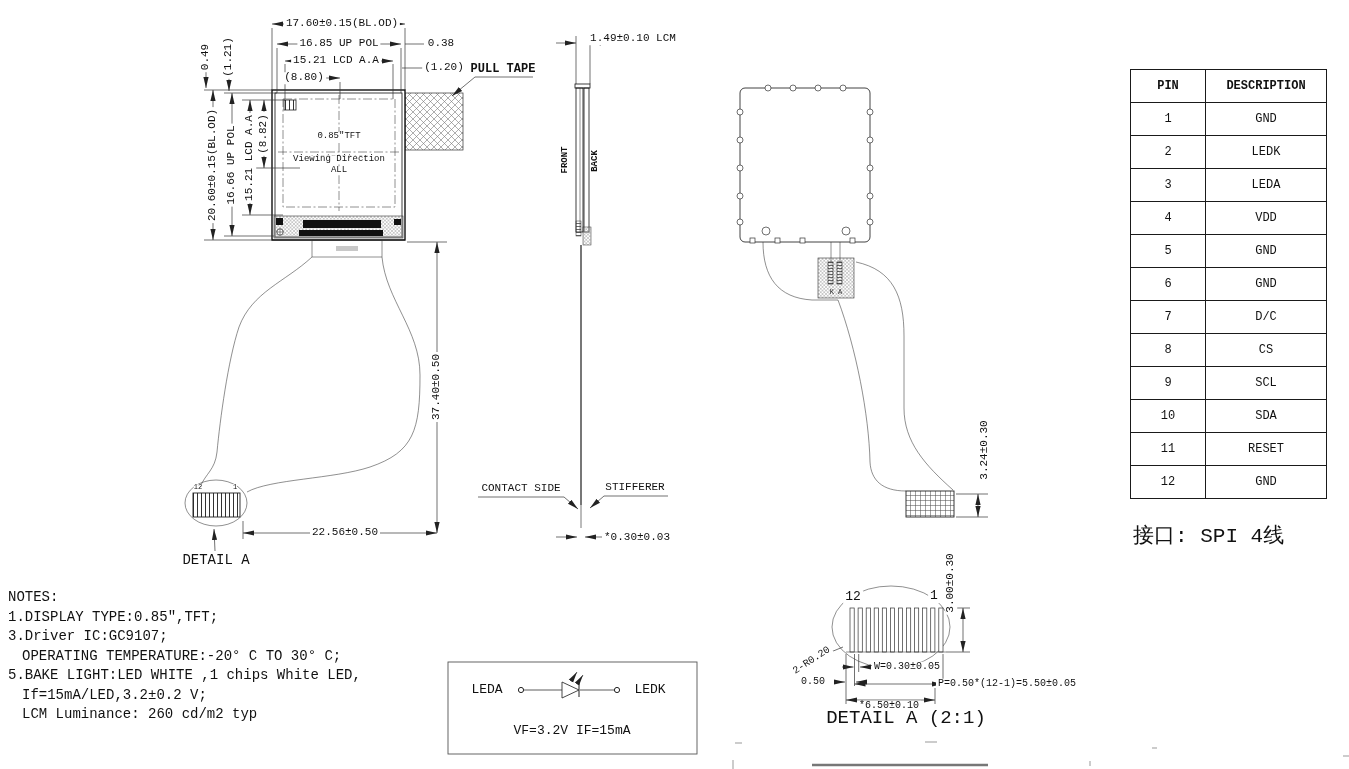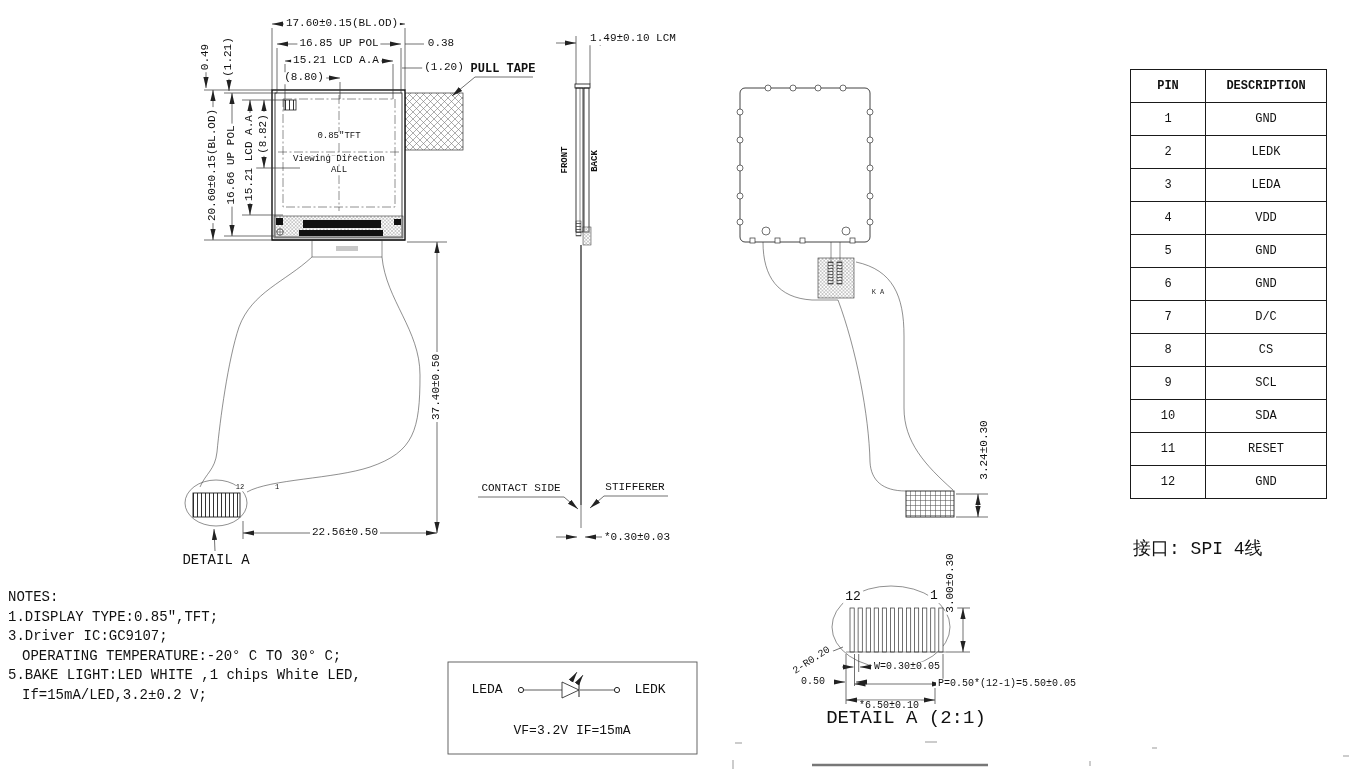--- a/index.html
+++ b/index.html
@@ -3,39 +3,39 @@
 <meta charset="utf-8">
 <style>
   html,body{margin:0;padding:0;background:#fff;}
   .sheet{position:relative;width:1349px;height:769px;background:#fff;overflow:hidden;
          font-family:"Liberation Mono","DejaVu Sans Mono",monospace;color:#111;}
   svg{position:absolute;left:0;top:0;}
   .lbl{position:absolute;transform:translate(-50%,-50%);font-size:11px;line-height:1.05;
        background:#fff;padding:0 2px;white-space:nowrap;z-index:3;}
   .rot{transform:translate(-50%,-50%) rotate(-90deg);}
   .rot35{transform:translate(-50%,-50%) rotate(-33deg);}
-  .s7{font-size:7px;padding:0 0;margin-left:42px;}
+  .s7{font-size:7px;padding:0 0;}
   .s9{font-size:9px;}
   .s10{font-size:10px;}
   .s12{font-size:12px;}
   .s13{font-size:13px;}
   .s14{font-size:14px;}
   .s19{font-size:19px;}
   .b{font-weight:bold;}
   .nobg{background:transparent;color:#333;}
   .notes{position:absolute;left:8px;top:588px;font-size:14px;line-height:19.5px;z-index:3;}
   .notes div{white-space:pre;}
   .notes .ind{padding-left:14px;}
   .pintable{position:absolute;left:1130px;top:69px;border:1.5px solid #1a1a1a;z-index:3;
             display:grid;grid-template-columns:75px 120px;background:#fff;}
   .pintable .cell{border-right:1px solid #1a1a1a;border-bottom:1px solid #1a1a1a;
             display:flex;align-items:center;justify-content:center;font-size:12px;height:32px;}
   .pintable .cell:nth-child(2n){border-right:none;}
   .pintable .cell.last{border-bottom:none;}
-  .iface{position:absolute;left:1133px;top:536px;font-size:18px;z-index:3;white-space:nowrap;}
+  .iface{position:absolute;left:1133px;top:521px;font-size:21px;z-index:3;white-space:nowrap;}
 </style>
 </head>
 <body>
 
 <div class="sheet">
 
 <svg width="1349" height="769" viewBox="0 0 1349 769">
   <defs>
     <pattern id="xh" width="7" height="7" patternUnits="userSpaceOnUse">
       <path d="M0,0 L7,7 M7,0 L0,7" stroke="#777" stroke-width="0.6" fill="none"></path>
@@ -285,20 +285,21 @@
 </div>
 <div class="iface">接口: SPI 4线</div>
 
 <div class="notes">
   <div>NOTES:</div>
   <div>1.DISPLAY TYPE:0.85″,TFT;</div>
   <div>3.Driver IC:GC9107;</div>
   <div class="ind">OPERATING TEMPERATURE:-20° C TO 30° C;</div>
   <div>5.BAKE LIGHT:LED WHITE ,1 chips White LED,</div>
   <div class="ind">If=15mA/LED,3.2±0.2 V;</div>
+  <div class="ind">LCM Luminance: 260 cd/m2 typ</div>
 </div>
 
 <div class="lbl s13" style="left:487px;top:690px">LEDA</div>
 <div class="lbl s13" style="left:650px;top:690px">LEDK</div>
 <div class="lbl s13" style="left:572px;top:731px">VF=3.2V  IF=15mA</div>
 
 <div class="lbl s13" style="left:853px;top:597px">12</div>
 <div class="lbl s13" style="left:934px;top:596px">1</div>
 <div class="lbl rot" style="left:951px;top:583px">3.00±0.30</div>
 <div class="lbl rot35 s10" style="left:812px;top:661px">2-R0.20</div>

